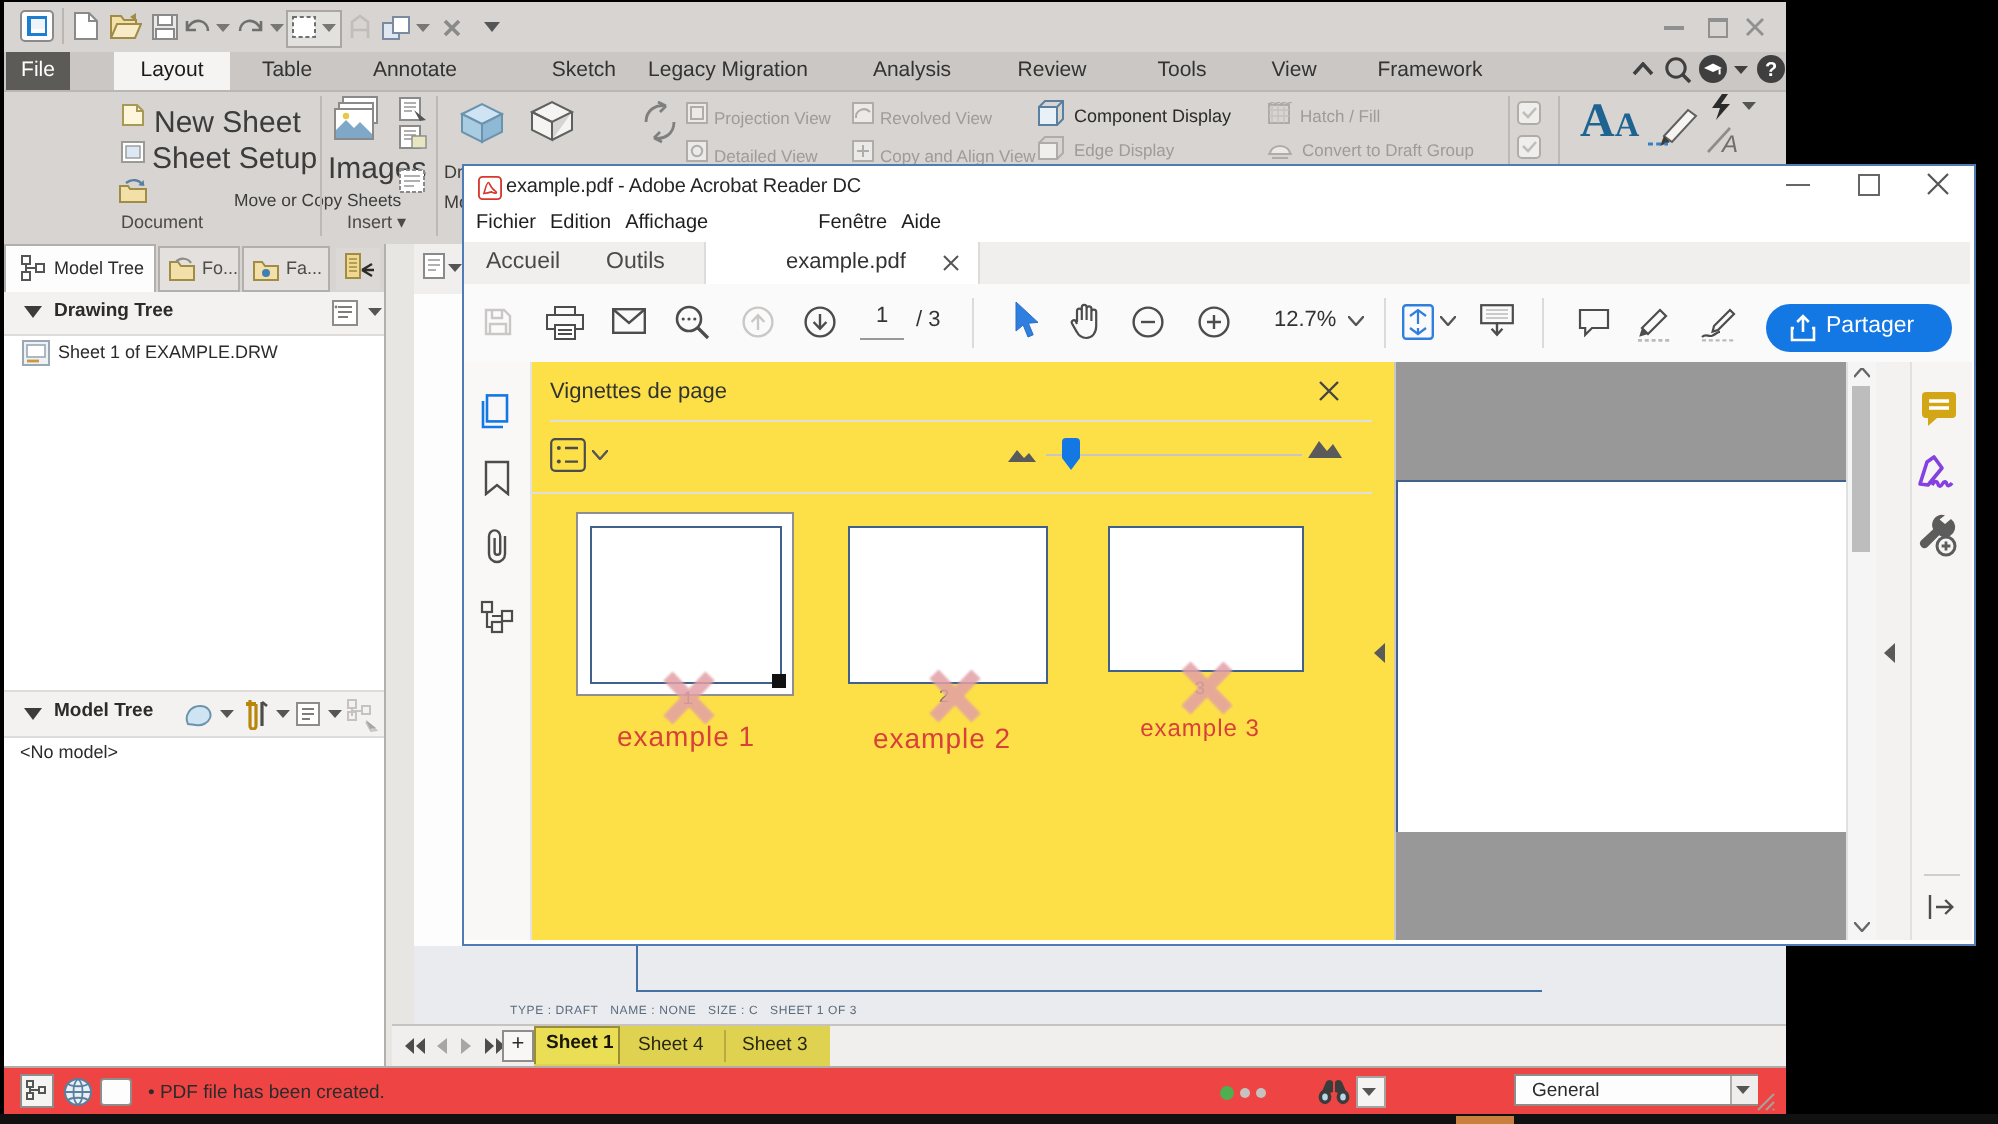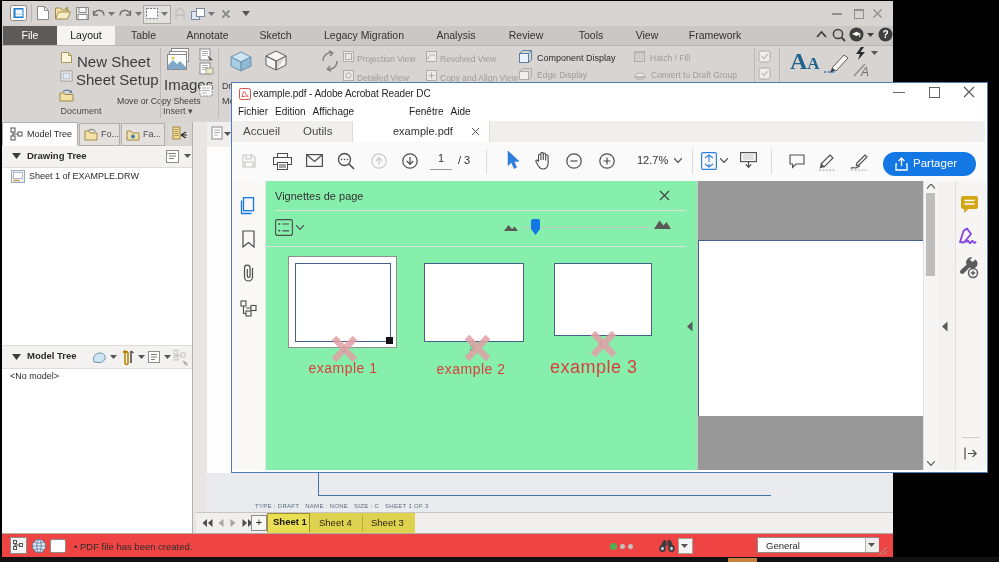--- a/index.html
+++ b/index.html
@@ -82,25 +82,25 @@
   </div>
 
 
   <div class="abs" style="left:830px;top:12px;width:10px;height:2px;background:#909090;"></div>
   <div class="abs" style="left:852px;top:8px;width:8px;height:7px;border:1px solid #909090;border-top-width:2px;"></div>
   <svg class="abs" style="left:871px;top:8px;" width="9" height="9" viewBox="0 0 9 9">
       <path d="M0.5 0.5 L8.5 8.5 M8.5 0.5 L0.5 8.5" stroke="#909090" stroke-width="1.4"></path>
     </svg>
 
   <div class="abs" style="left:0;top:25px;width:891px;height:19px;background:#cac7c4;border-bottom:1px solid #b9b6b3;">
-    <div class="abs" style="left:1px;top:0;width:54px;height:19px;background:#5d5b58;color:#fff;font-size:10.5px;text-align:center;line-height:19px;">File</div>
+    <div class="abs" style="left:1px;top:0;width:32px;height:19px;background:#5d5b58;color:#fff;font-size:10.5px;text-align:center;line-height:19px;">File</div>
     <div class="abs" style="left:55px;top:0;width:58px;height:19px;background:#f5f4f2;color:#1a1a1a;font-size:10.5px;text-align:center;line-height:19px;">Layout</div>
     <div class="abs" style="left:113px;top:0;width:57px;height:19px;color:#333;font-size:10.5px;text-align:center;line-height:19px;">Table</div>
     <div class="abs" style="left:170px;top:0;width:71px;height:19px;color:#333;font-size:10.5px;text-align:center;line-height:19px;">Annotate</div>
-    <div class="abs" style="left:241px;top:0;width:65px;height:19px;color:#333;font-size:10.5px;text-align:center;line-height:19px;">Sketch</div>
+    <div class="abs" style="left:241px;top:0;width:65px;height:19px;color:#333;font-size:10.5px;text-align:right;line-height:19px;">Sketch</div>
     <div class="abs" style="left:306px;top:0;width:112px;height:19px;color:#333;font-size:10.5px;text-align:center;line-height:19px;">Legacy Migration</div>
     <div class="abs" style="left:418px;top:0;width:72px;height:19px;color:#333;font-size:10.5px;text-align:center;line-height:19px;">Analysis</div>
     <div class="abs" style="left:490px;top:0;width:68px;height:19px;color:#333;font-size:10.5px;text-align:center;line-height:19px;">Review</div>
     <div class="abs" style="left:558px;top:0;width:62px;height:19px;color:#333;font-size:10.5px;text-align:center;line-height:19px;">Tools</div>
     <div class="abs" style="left:620px;top:0;width:50px;height:19px;color:#333;font-size:10.5px;text-align:center;line-height:19px;">View</div>
     <div class="abs" style="left:670px;top:0;width:86px;height:19px;color:#333;font-size:10.5px;text-align:center;line-height:19px;">Framework</div>
   </div>
   <div class="abs" id="tabrow-icons" style="left:810px;top:25px;width:85px;height:19px;">
     <svg class="abs" style="left:4px;top:5px;" width="11" height="7" viewBox="0 0 11 7">
         <path d="M1 6 L5.5 1 L10 6" fill="none" stroke="#3f3f3f" stroke-width="1.8"></path>
@@ -146,21 +146,21 @@
     <div class="abs" style="left:158px;top:2px;width:1px;height:70px;background:#bcb9b6;"></div>
 
     <svg class="abs" style="left:164px;top:2px;" width="28" height="25" viewBox="0 0 28 25">
       <rect x="5.5" y="0.5" width="17" height="13" fill="#fff" stroke="#8a8a8a"></rect>
       <rect x="3.5" y="3.5" width="17" height="13" fill="#fff" stroke="#8a8a8a"></rect>
       <rect x="1.5" y="6.5" width="19" height="15" fill="#fff" stroke="#8a8a8a"></rect>
       <path d="M2 17 l5 -5 l4 4 l3 -3 l6 6 v2 h-18 z" fill="#7fa8c8"></path>
       <circle cx="7" cy="10" r="1.6" fill="#e8c84a"></circle>
     </svg>
     <div class="abs" style="left:162px;top:30px;width:34px;text-align:center;"><span class="creo-txt">Images</span></div>
-    <div class="abs" style="left:161px;top:60px;width:40px;text-align:left;font-size:9px;color:#4a4a4a;">Insert ▾</div>
+    <div class="abs" style="left:161px;top:60px;width:40px;text-align:right;font-size:9px;color:#4a4a4a;">Insert ▾</div>
     <svg class="abs" style="left:197px;top:2px;" width="15" height="13" viewBox="0 0 15 13">
       <rect x="1" y="1" width="10" height="11" fill="#fff" stroke="#8a8a8a"></rect>
         <path d="M3 3.5 h6 M3 5.5 h6 M3 7.5 h4" stroke="#b0b0b0"></path>
       <path d="M8 7 l6 5 l-3 0.5 z" fill="#555"></path>
     </svg>
     <svg class="abs" style="left:197px;top:16px;" width="15" height="13" viewBox="0 0 15 13">
       <rect x="1" y="1" width="10" height="11" fill="#fff" stroke="#8a8a8a"></rect>
         <path d="M3 3.5 h6 M3 5.5 h6 M3 7.5 h4" stroke="#b0b0b0"></path>
       <rect x="7" y="6" width="7" height="6" fill="#e8e6c0" stroke="#8a8a8a" stroke-width="0.7"></rect>
     </svg>
@@ -555,21 +555,21 @@
     </svg>
 
     <div class="abs" style="left:651px;top:10px;width:93px;height:24px;background:#1377e4;border-radius:12px;">
       <svg class="abs" style="left:12px;top:5px;" width="13" height="14" viewBox="0 0 13 14">
         <path d="M6.5 9 V1.4 M3.6 4 L6.5 1 L9.4 4 M2 7 H1 V13 H12 V7 H11" fill="none" stroke="#fff" stroke-width="1.3"></path>
       </svg>
       <div class="abs" style="left:30px;top:5px;font-size:11.5px;color:#fff;">Partager</div>
     </div>
   </div>
 
-  <div class="abs" id="acontent" style="left:0;top:98px;width:753px;height:289px;background:#86efac;">
+  <div class="abs" id="acontent" style="left:0;top:98px;width:753px;height:289px;background:#fde047;">
 
     <div class="abs" style="left:0;top:0;width:33px;height:289px;background:#f9f8f7;border-right:1px solid #e4e3e2;"></div>
     <svg class="abs" style="left:7px;top:16px;" width="18" height="18" viewBox="0 0 18 18">
       <rect x="4.5" y="0.7" width="10" height="13" fill="none" stroke="#1377e4" stroke-width="1.3"></rect>
       <path d="M2.5 3.5 v13 h10" fill="none" stroke="#1377e4" stroke-width="1.3"></path>
     </svg>
     <svg class="abs" style="left:10px;top:49px;" width="13" height="18" viewBox="0 0 13 18">
       <path d="M1 1 h11 v16 l-5.5 -4.5 L1 17 Z" fill="none" stroke="#4c4c4c" stroke-width="1.2"></path>
     </svg>
     <svg class="abs" style="left:9px;top:83px;" width="15" height="18" viewBox="0 0 15 18">
@@ -632,21 +632,21 @@
     <div class="abs" style="left:189px;top:180px;width:100px;font-size:14px;color:#d8403c;text-align:center;letter-spacing:0.5px;">example 2</div>
 
     <div class="abs" style="left:322px;top:82px;width:98px;height:73px;background:#fff;border:1px solid #40618c;box-sizing:border-box;"></div>
     <div class="abs" style="left:360px;top:158px;width:16px;font-size:9px;color:#666;text-align:center;">3</div>
     <svg class="abs" style="left:358px;top:149px;" width="27" height="28" viewBox="0 0 27 28">
       <g stroke="#e2a0a5" stroke-width="6.5" opacity="0.85" filter="url(#xb)">
           <path d="M3 3 L24 25"></path>
           <path d="M24 3 L3 25"></path>
         </g>
     </svg>
-    <div class="abs" style="left:318px;top:176px;width:100px;font-size:18px;color:#d8403c;letter-spacing:0.5px;">example 3</div>
+    <div class="abs" style="left:318px;top:176px;width:100px;font-size:12px;color:#d8403c;text-align:center;letter-spacing:0.5px;">example 3</div>
 
     <div class="abs" style="left:465px;top:0;width:1px;height:289px;background:#c9c8c7;"></div>
     <svg class="abs" style="left:454px;top:140px;" width="7" height="11" viewBox="0 0 7 11">
         <path d="M6.5 0.5 L1 5.5 L6.5 10.5 Z" fill="#5a5a5a"></path>
       </svg>
 
     <div class="abs" style="left:466px;top:0;width:225px;height:289px;background:#989898;"></div>
     <div class="abs" style="left:466px;top:59px;width:225px;height:176px;background:#fff;border-top:1px solid #40618c;border-left:1px solid #40618c;box-sizing:border-box;"></div>
 
     <div class="abs" style="left:691px;top:0;width:15px;height:289px;background:#f5f5f5;border-left:1px solid #e0e0e0;"></div>

